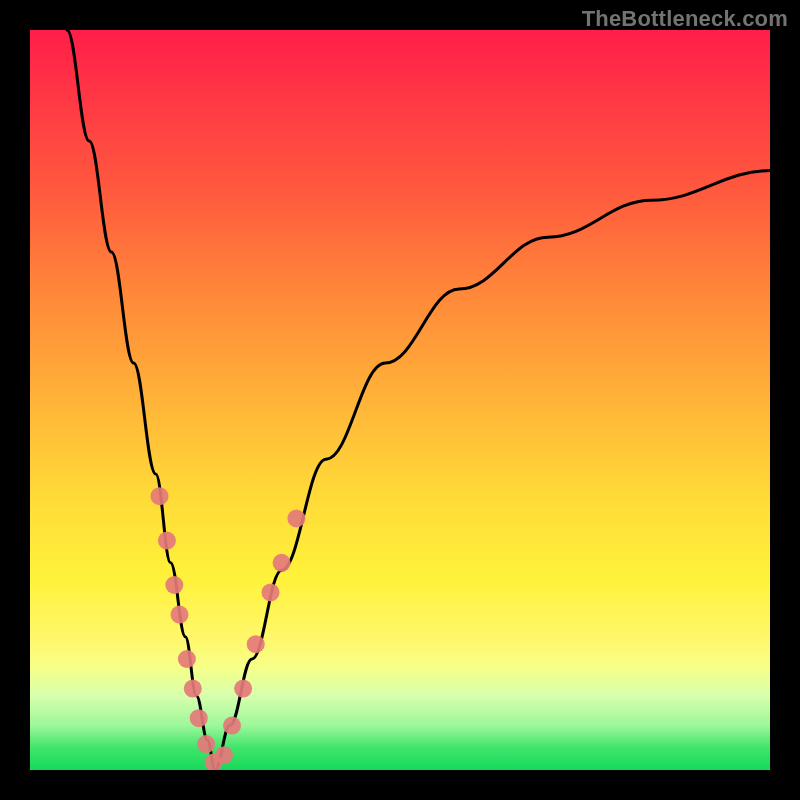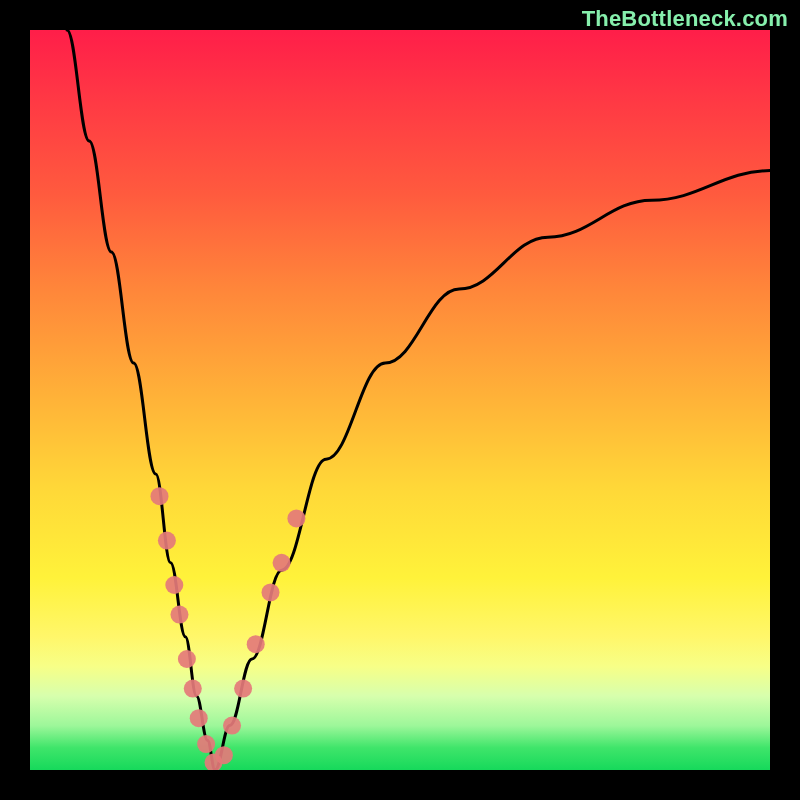--- a/index.html
+++ b/index.html
@@ -47,21 +47,21 @@
     position: absolute;
     left: 0;
     top: 0;
     width: 100%;
     height: 100%;
   }
   .watermark {
     position: absolute;
     top: 6px;
     right: 12px;
-    color: #86efac;
+    color: #737373;
     font-size: 22px;
     font-weight: 600;
     letter-spacing: 0.2px;
     z-index: 10;
   }
 </style>
 </head>
 <body>
 
 <div class="frame">

